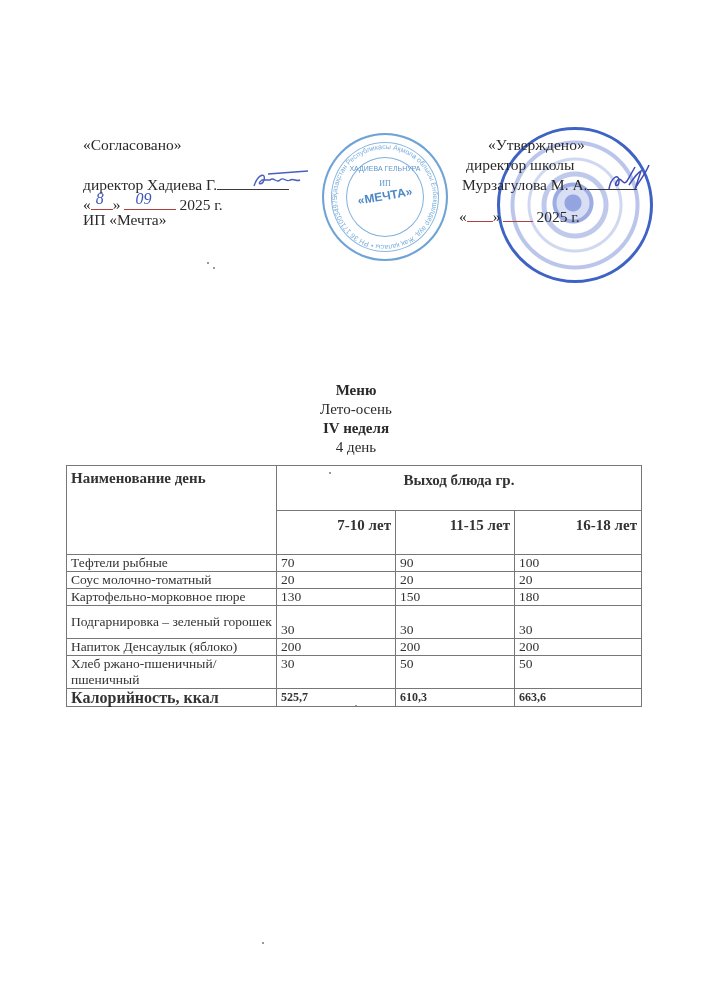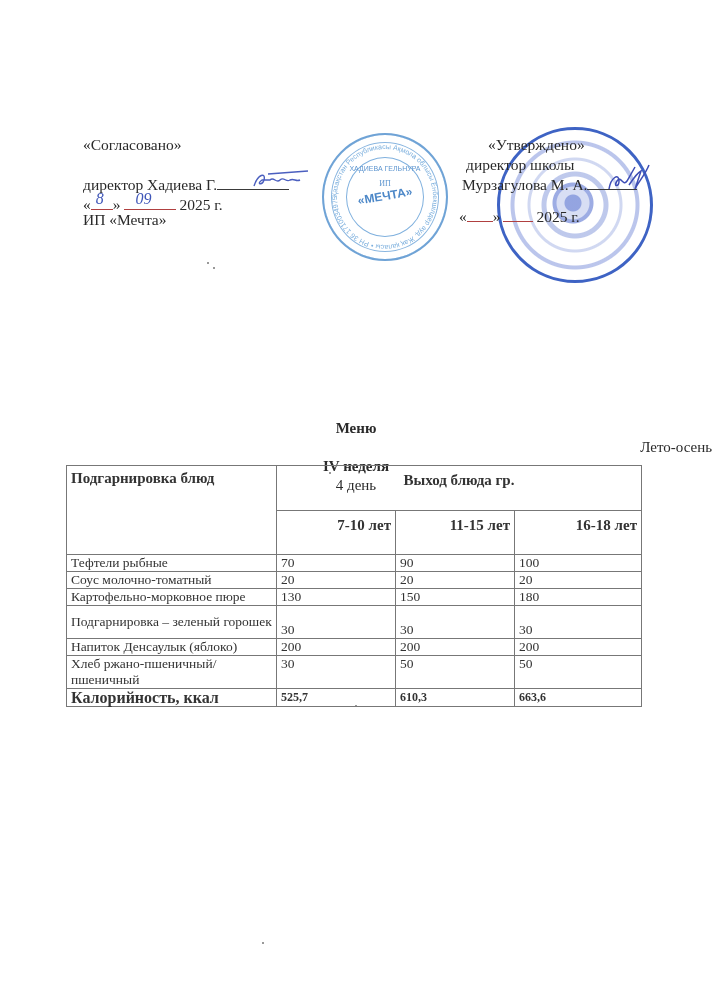--- a/index.html
+++ b/index.html
@@ -30,21 +30,21 @@
     border: 3px solid #3e63c4;
     background: radial-gradient(circle at 50% 50%, rgba(255,255,255,0) 0 28px, rgba(70,100,200,0.35) 29px 33px, rgba(255,255,255,0) 34px 44px, rgba(70,100,200,0.25) 45px 47px, rgba(255,255,255,0) 48px 60px, rgba(60,90,200,0.35) 61px 64px, rgba(255,255,255,0) 65px);
   }
   .stamp-right .emblem {
     position: absolute; left: 50px; top: 50px; width: 46px; height: 46px; border-radius: 50%;
     background: radial-gradient(circle, rgba(60,90,200,0.55) 0 8px, rgba(60,90,200,0.2) 9px 16px, rgba(60,90,200,0.5) 17px 20px, rgba(255,255,255,0) 21px);
   }
 
   .signature { position: absolute; }
 
-  .title-block { position: absolute; left: 0; width: 712px; text-align: center; font-size: 15px; line-height: 19px; margin-top: 38px; }
+  .title-block { position: absolute; left: 0; width: 712px; text-align: center; font-size: 15px; line-height: 19px; }
   .bold { font-weight: bold; }
 
   table.menu {
     position: absolute; left: 66px; top: 465px; width: 575px;
     border-collapse: collapse; table-layout: fixed;
     font-family: "Liberation Serif", serif; font-size: 13.5px; color: #333;
   }
   table.menu td, table.menu th { border: 1px solid #777; padding: 0 4px; }
   table.menu th { font-weight: bold; font-size: 15px; vertical-align: top; }
   .th-name { text-align: left; padding-top: 4px !important; }
@@ -101,34 +101,34 @@
 </div>
 <div class="abs line" style="left:459px; top:207px;">
   <span>«</span><span class="uline red" style="width:26px;"></span><span>»</span><span class="uline red" style="width:30px; margin-left:2px;"></span> <span>2025 г.</span>
 </div>
 
 <svg class="signature" style="left:605px; top:163px;" width="50" height="32" viewBox="0 0 50 32">
   <path d="M4 26 C6 14, 14 10, 14 18 C14 24, 8 24, 12 18 C16 12, 18 24, 22 18 L30 4 M24 22 C28 16, 32 10, 36 8 L30 26 C34 18, 40 12, 44 2" stroke="#3d4db5" stroke-width="1.5" fill="none"></path>
 </svg>
 
 <div class="title-block bold" style="top:381px;">Меню</div>
-<div class="title-block" style="top:400px;text-align:right;">Лето-осень</div>
+<div class="title-block" style="top:400px;">Лето-осень</div>
 <div class="title-block bold" style="top:419px;">IV неделя</div>
 <div class="title-block" style="top:438px;">4 день</div>
 
 <table class="menu">
   <colgroup>
     <col style="width:210px">
       <col style="width:119px">
       <col style="width:119px">
       <col style="width:127px">
   </colgroup>
   <tbody>
       <tr>
-    <th class="th-name" rowspan="2">Подгарнировка блюд</th>
+    <th class="th-name" rowspan="2">Наименование день</th>
     <th class="th-group" colspan="3">Выход блюда гр.</th>
   </tr>
   <tr>
     <th class="th-age">7-10 лет</th>
     <th class="th-age">11-15 лет</th>
     <th class="th-age">16-18 лет</th>
   </tr>
   <tr class="r1">
     <td>Тефтели рыбные</td>
     <td class="num">70</td>

